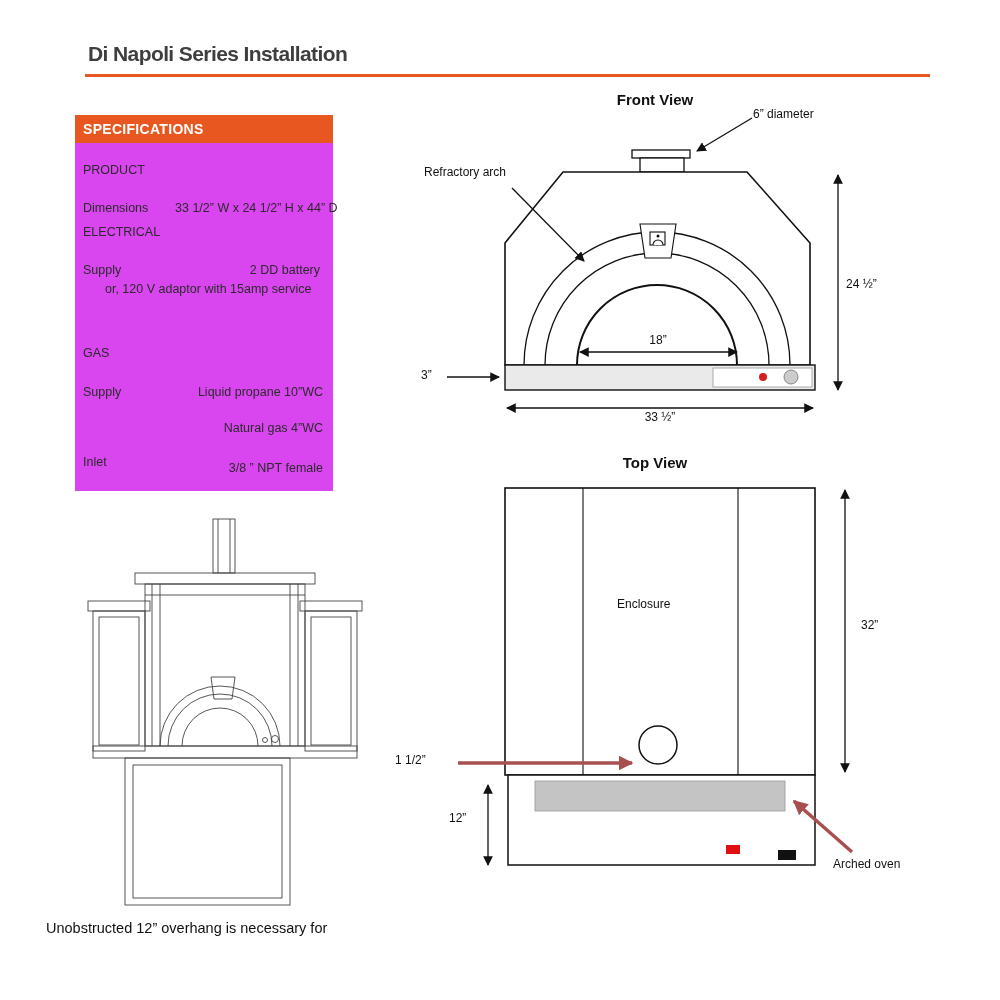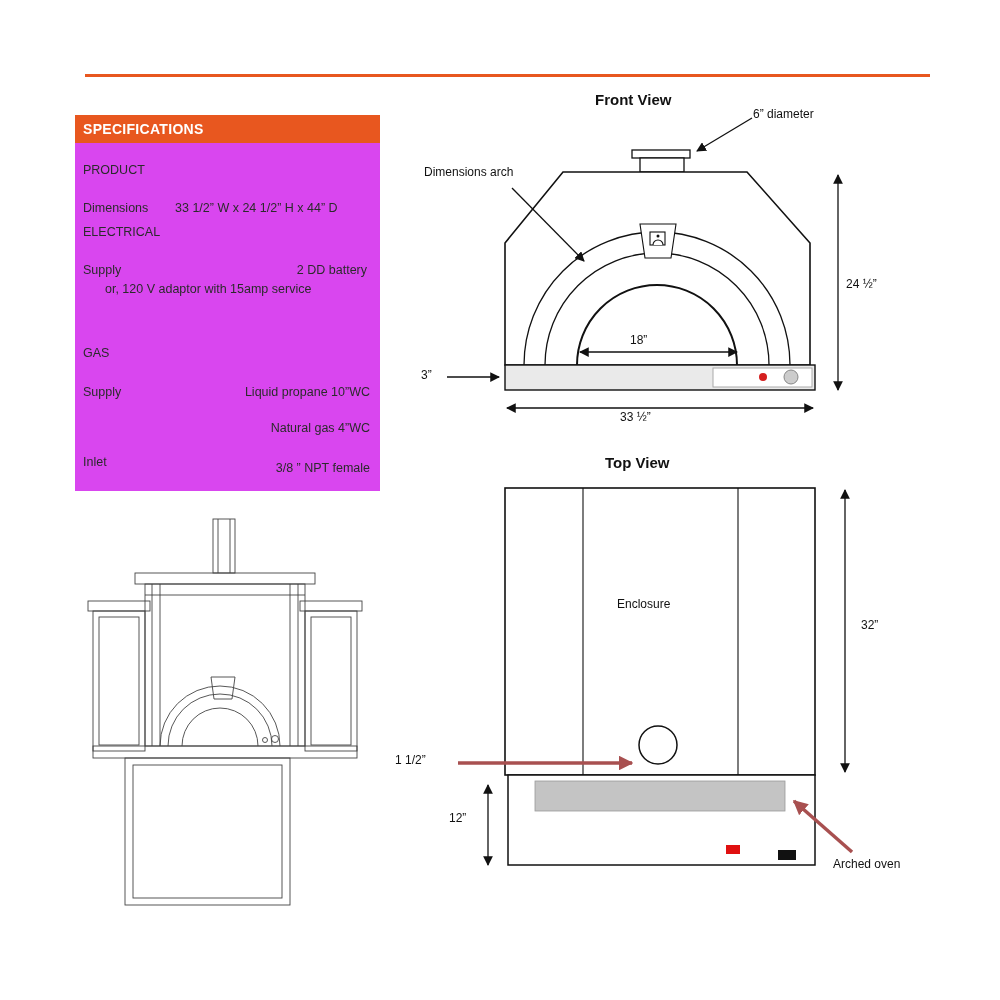--- a/index.html
+++ b/index.html
@@ -2,36 +2,37 @@
 <html><head>
 <meta charset="utf-8">
 <style>
   html,body{margin:0;padding:0;background:#fff;}
   .page{position:relative;width:1000px;height:1000px;background:#fff;overflow:hidden;
         font-family:"Liberation Sans", sans-serif;color:#222;}
   .abs{position:absolute;}
   .doc-title{position:absolute;left:88px;top:42px;font-size:21px;font-weight:bold;
              letter-spacing:-0.6px;color:#3e3e3e;white-space:nowrap;}
   .title-rule{position:absolute;left:85px;top:74px;width:845px;height:3px;background:#E8571F;}
-  .specs{position:absolute;left:75px;top:115px;width:305px;}
+  .specs{position:absolute;left:75px;top:115px;width:258px;}
   .specs-header{background:#E8571F;color:#fff;font-size:14px;font-weight:bold;
                 letter-spacing:0.3px;padding:6px 8px;height:16px;line-height:16px;}
   .specs-body{position:relative;background:#d946ef;height:348px;}
   .spec{position:absolute;font-size:12.5px;color:#2b2b2b;white-space:nowrap;}
   .lbl{position:absolute;font-size:12px;color:#111;white-space:nowrap;}
   .bold{font-weight:bold;font-size:15px;}
-  .center{text-align:left;}
+  .center{text-align:center;}
   .note-line{position:absolute;font-size:14.5px;color:#111;white-space:nowrap;}
   svg{display:block;}
 </style>
 </head>
 <body>
 
 <div class="page">
 
+  <div class="doc-title">Di Napoli Series Installation</div>
   <div class="title-rule"></div>
 
   <section class="specs">
     <div class="specs-header">SPECIFICATIONS</div>
     <div class="specs-body">
       <span class="spec" style="left:8px;top:20px">PRODUCT</span>
       <span class="spec" style="left:8px;top:58px">Dimensions</span>
       <span class="spec" style="left:100px;top:58px">33 1/2” W x  24 1/2” H x 44” D</span>
       <span class="spec" style="left:8px;top:82px">ELECTRICAL</span>
       <span class="spec" style="left:8px;top:120px">Supply</span>
@@ -122,21 +123,21 @@
     </g>
     <g stroke="#111" stroke-width="1.3">
       <line x1="180" y1="267" x2="337" y2="267" marker-start="url(#abk)" marker-end="url(#abk)"></line>
       <line x1="438" y1="90" x2="438" y2="305" marker-start="url(#abk)" marker-end="url(#abk)"></line>
       <line x1="107" y1="323" x2="413" y2="323" marker-start="url(#abk)" marker-end="url(#abk)"></line>
     </g>
   </svg>
 
   <div class="lbl bold center" style="left:595px;top:91px;width:120px">Front View</div>
   <div class="lbl" style="left:753px;top:107px">6” diameter</div>
-  <div class="lbl" style="left:424px;top:165px">Dimensions arch</div>
+  <div class="lbl" style="left:424px;top:165px">Refractory arch</div>
   <div class="lbl center" style="left:630px;top:333px;width:56px">18”</div>
   <div class="lbl" style="left:846px;top:277px">24 ½”</div>
   <div class="lbl" style="left:421px;top:368px">3”</div>
   <div class="lbl center" style="left:620px;top:410px;width:80px">33 ½”</div>
 
   <svg class="abs" style="left:380px;top:450px" width="560" height="430" viewBox="0 0 560 430" fill="none">
     <defs>
       <marker id="abk2" viewBox="0 0 10 10" refX="9" refY="5" markerWidth="7.5" markerHeight="7.5" orient="auto-start-reverse">
         <path d="M0,0 L10,5 L0,10 z" fill="#111" stroke="none"></path>
       </marker>
@@ -166,14 +167,15 @@
     </g>
   </svg>
 
   <div class="lbl bold center" style="left:605px;top:454px;width:100px">Top View</div>
   <div class="lbl" style="left:617px;top:597px">Enclosure</div>
   <div class="lbl" style="left:861px;top:618px">32”</div>
   <div class="lbl" style="left:395px;top:753px">1 1/2”</div>
   <div class="lbl" style="left:449px;top:811px">12”</div>
   <div class="lbl" style="left:833px;top:857px">Arched oven</div>
 
+  <div class="note-line" style="left:46px;top:920px">Unobstructed 12” overhang is necessary for</div>
 
 </div>
 
 </body></html>

